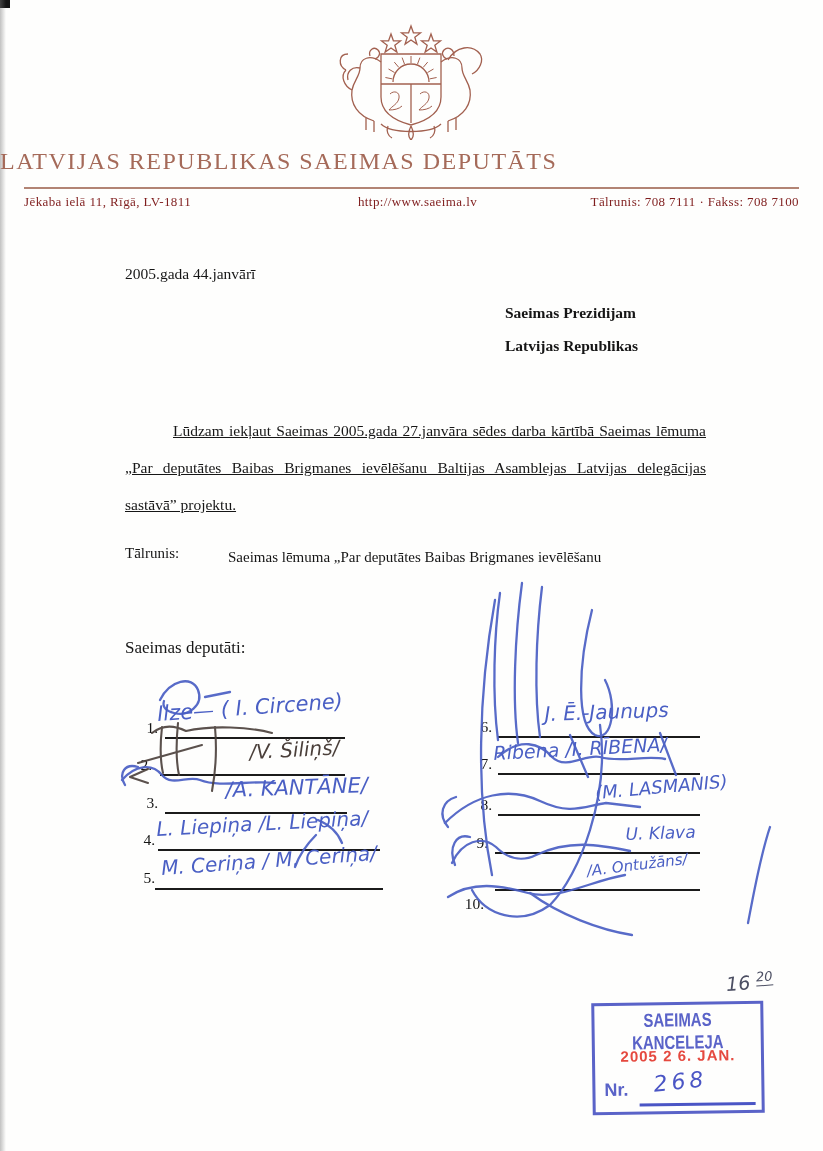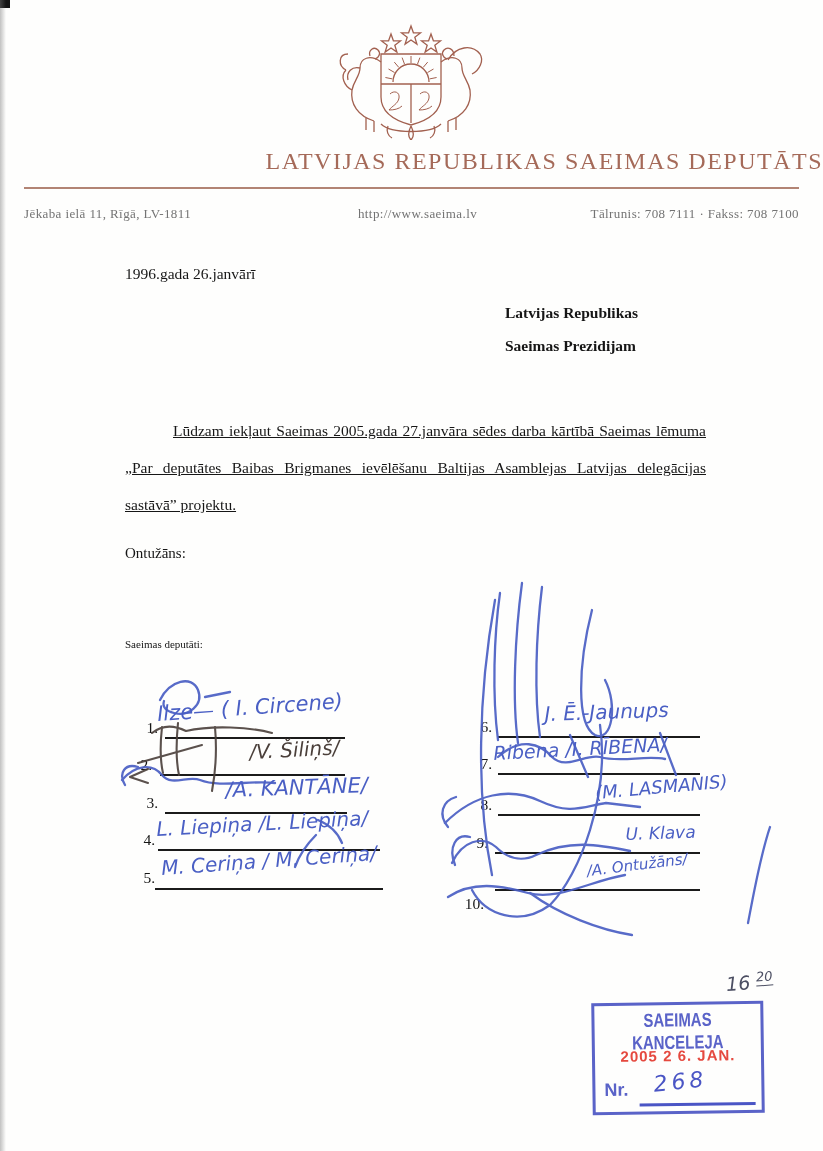--- a/index.html
+++ b/index.html
@@ -9,40 +9,40 @@
     background:#fefefd; overflow:hidden;
     font-family:"Liberation Serif", serif; color:#161616;
   }
   .corner-mark { position:absolute; left:0; top:0; width:10px; height:8px; background:#151515; }
   .edge-shadow { position:absolute; left:0; top:0; width:6px; height:100%;
     background:linear-gradient(to right, rgba(120,120,120,.45), rgba(120,120,120,0)); }
 
   .emblem { position:absolute; left:336px; top:22px; width:150px; height:118px; }
   .emblem svg { width:100%; height:100%; }
 
-  .title { position:absolute; left:0; right:0; top:148px; text-align:right;
+  .title { position:absolute; left:0; right:0; top:148px; text-align:left;
     font-size:24px; letter-spacing:1.5px; color:#a56a59; font-weight:400; }
   .rule { position:absolute; left:24px; right:24px; top:187px; height:2px; background:#b28474; }
   .addr-row { position:absolute; left:24px; right:24px; top:194px;
     display:flex; justify-content:space-between; align-items:baseline;
-    font-size:13px; color:#737373; letter-spacing:.4px;margin-top:12px; }
+    font-size:13px; color:#7f1d1d; letter-spacing:.4px; }
   .addr-row .mid { position:absolute; left:12px; right:0; text-align:center; }
 
   .date-line { position:absolute; left:125px; top:265px; font-size:15.5px; }
   .addressee { position:absolute; left:505px; top:296px; font-weight:bold;
     font-size:15.5px; line-height:33px; }
 
   .body-par { position:absolute; left:125px; top:412px; width:581px;
     font-size:15.5px; line-height:37px; text-align:justify; text-indent:48px;text-decoration:underline; }
 
   .attach-label { position:absolute; left:125px; top:545px; font-size:15px; }
   .attach-text { position:absolute; left:228px; top:545px; width:500px;
     font-size:15px; line-height:24.5px; }
 
-  .deputies-label { position:absolute; left:125px; top:638px; font-size:11px; }
+  .deputies-label { position:absolute; left:125px; top:638px; font-size:17px; }
 
   .sig-num { position:absolute; font-size:15.5px; text-align:right; width:26px; }
   .sig-line { position:absolute; height:1.5px; background:#1b1b1b; }
 
   .sig-hw { position:absolute; font-family:"DejaVu Sans", sans-serif; font-style:italic;
     white-space:nowrap; transform-origin:left bottom; }
   .ink-blue { color:#4a5fc4; }
   .ink-dark { color:#4a3f3a; }
 
   .flourishes { position:absolute; left:100px; top:575px; width:680px; height:380px; }
@@ -126,30 +126,31 @@
   </div>
 
   <div class="title">LATVIJAS REPUBLIKAS SAEIMAS DEPUTĀTS</div>
   <div class="rule"></div>
   <div class="addr-row">
     <span>Jēkaba ielā 11, Rīgā, LV-1811</span>
     <span class="mid">http://www.saeima.lv</span>
     <span>Tālrunis: 708 7111 · Fakss: 708 7100</span>
   </div>
 
-  <div class="date-line">1996.gada 26.janvārī</div>
+  <div class="date-line">2005.gada 44.janvārī</div>
   <div class="addressee">
+    <div>Saeimas Prezidijam</div>
     <div>Latvijas Republikas</div>
-    <div>Saeimas Prezidijam</div>
   </div>
 
   <div class="body-par">Lūdzam iekļaut Saeimas 2005.gada 27.janvāra sēdes darba kārtībā Saeimas lēmuma „Par deputātes Baibas Brigmanes ievēlēšanu Baltijas Asamblejas Latvijas delegācijas sastāvā” projektu.</div>
 
-  <div class="attach-label">Ontužāns:</div>
+  <div class="attach-label">Tālrunis:</div>
   <div class="attach-text">
+    <div>Saeimas lēmuma „Par deputātes Baibas Brigmanes ievēlēšanu</div>
   </div>
 
   <div class="deputies-label">Saeimas deputāti:</div>
 
   <div class="sig-num" style="left:132px; top:719px;">1.</div>
   <div class="sig-line" style="left:165px; top:737px; width:180px;"></div>
   <div class="sig-num" style="left:126px; top:756px;">2.</div>
   <div class="sig-line" style="left:160px; top:774px; width:185px;"></div>
   <div class="sig-num" style="left:132px; top:794px;">3.</div>
   <div class="sig-line" style="left:165px; top:812px; width:182px;"></div>

